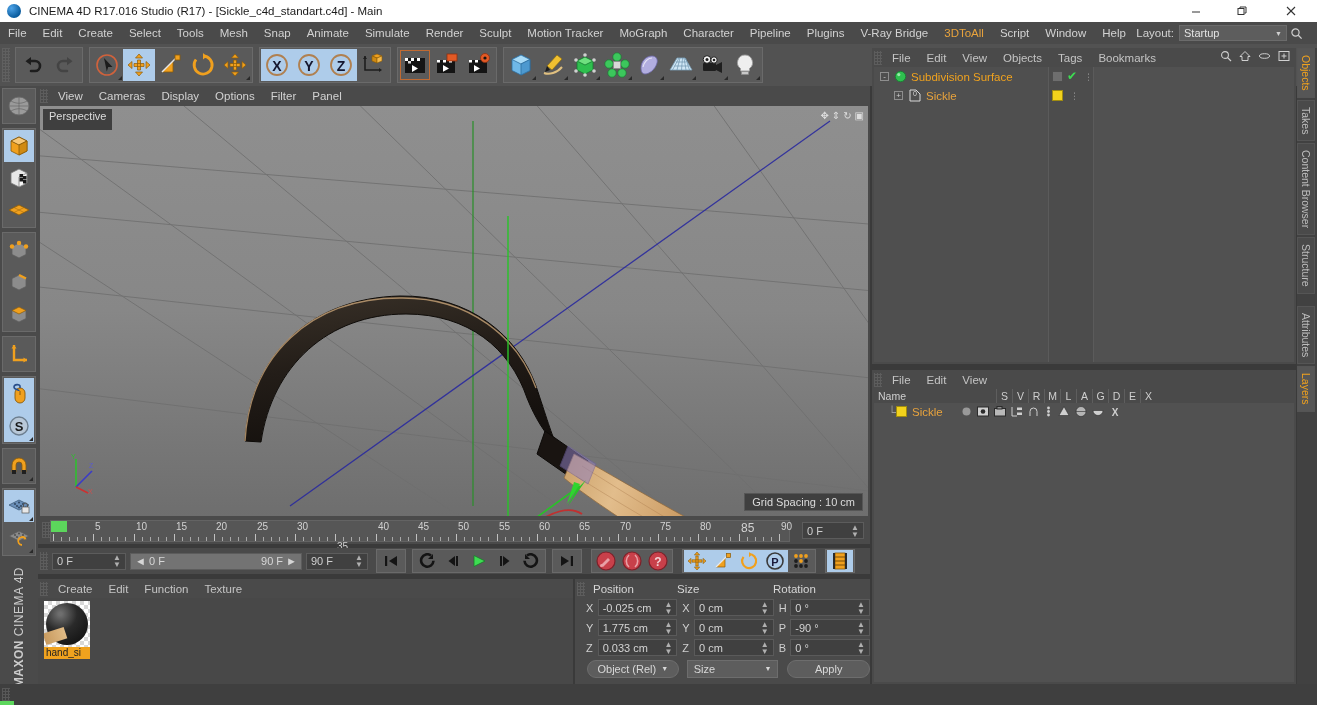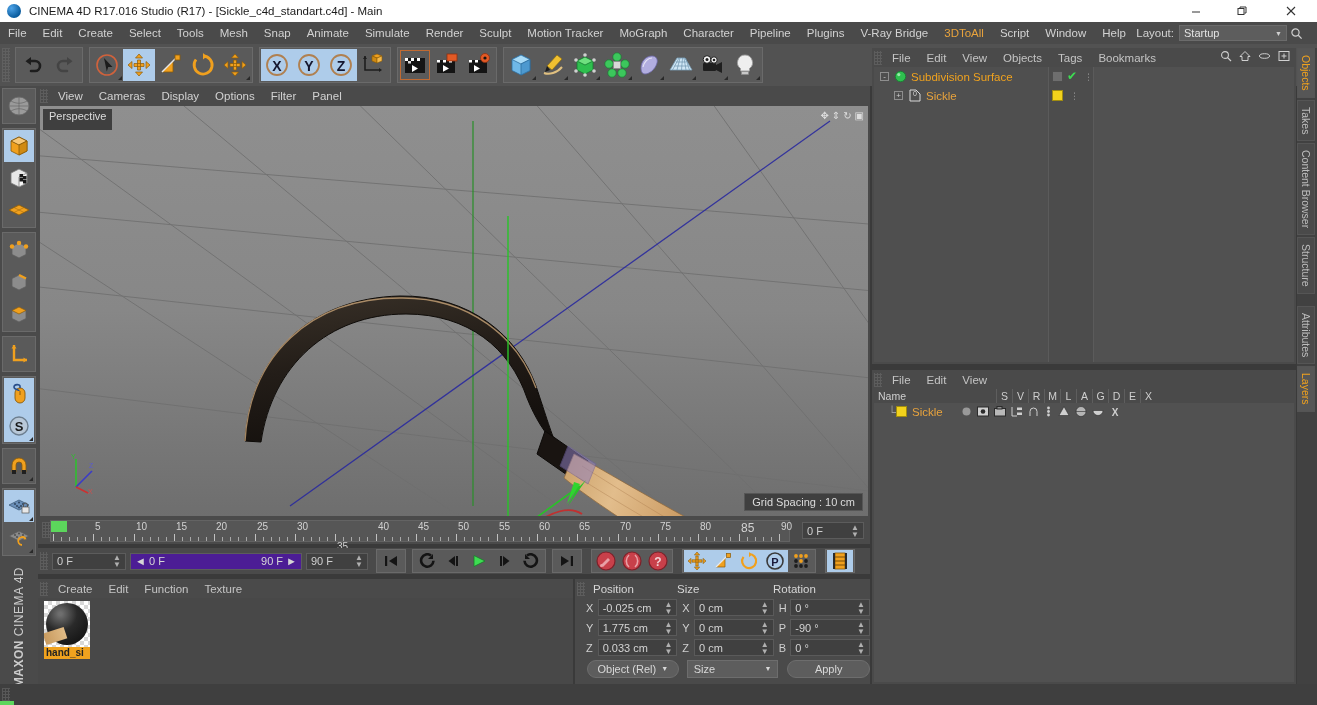--- a/index.html
+++ b/index.html
@@ -89,40 +89,40 @@
   .tl-green { position:absolute; left:0; top:0; width:16px; height:11px; background:#5cd65c; }
   .tl-endfield { position:absolute; right:6px; top:4px; width:62px; height:17px; background:#404040;
     border:1px solid #5c5c5c; color:#cfcfcf; font-size:11px; padding:1px 4px; display:flex; align-items:center;}
 
   
   .transport { position:absolute; top:548px; left:38px; width:832px; height:26px; background:#4a4a4a;
      display:flex; align-items:center; }
   .numfield { height:17px; background:#404040; border:1px solid #5c5c5c; color:#cfcfcf;
      font-size:11px; display:flex; align-items:center; padding:0 4px; position:relative;}
   .spin { margin-left:auto; color:#b0b0b0; font-size:8px; line-height:7px; text-align:center;}
-  .rangebar { height:17px; background:#4c1d95; border:1px solid #5c5c5c; display:flex;
+  .rangebar { height:17px; background:#737373; border:1px solid #5c5c5c; display:flex;
      align-items:center; justify-content:space-between; color:#d6d6d6; font-size:11px; padding:0 4px;}
   .tgrp { display:flex; align-items:center; background:#5a5a5a; border:1px solid #6a6a6a; padding:1px; height:24px; margin:0 3px;}
   .tgrp .tb2 { width:26px; height:22px; display:flex; align-items:center; justify-content:center;}
   .tgrp .tb2.sel { background:#aeccea; }
 
   
   .matmgr{ position:absolute; top:579px; left:38px; width:535px; height:105px; background:#4a4a4a;}
   .panel-menu { height:19px; display:flex; align-items:center; }
   .panel-menu .mi{ padding:0 8px; color:#c4c4c4; font-size:11.5px;}
   .mat-area { position:absolute; top:19px; left:0; width:535px; height:86px; background:#484848;}
   .mat-chip { position:absolute; left:6px; top:3px; width:46px; height:57px; }
   .mat-sphere { width:46px; height:46px; background:
       repeating-conic-gradient(#d8d8d8 0 25%, #fff 0 50%) 0 0/8px 8px; position:relative; overflow:hidden;}
   .mat-ball { position:absolute; left:2px; top:2px; width:42px; height:42px; border-radius:50%;
       background: radial-gradient(circle at 34% 26%, #6e6e6e 0 4%, #2a2a2a 40%, #0b0b0b 100%); }
   .mat-wood { position:absolute; left:0; bottom:5px; width:22px; height:12px;
       background:linear-gradient(90deg,#c89a5e,#e0bb86); transform:rotate(-18deg);}
   .mat-name { width:46px; background:#f0a21e; color:#222; font-size:10px; text-align:left;
-      padding:0 2px; height:12px; line-height:12px; overflow:hidden; white-space:nowrap;font-weight:bold;}
+      padding:0 2px; height:12px; line-height:12px; overflow:hidden; white-space:nowrap;}
 
   
   .coords{ position:absolute; top:579px; left:575px; width:295px; height:105px; background:#4a4a4a;}
   .co-head{ display:flex; align-items:center; height:19px; }
   .co-head .h { color:#d6d6d6; font-size:11.5px; }
   .co-row{ display:flex; align-items:center; height:19px; margin-bottom:1px; padding-left:2px;}
   .co-lab{ width:12px; color:#cfcfcf; font-size:11px; text-align:left;}
   .co-in{ height:17px; background:#404040; border:1px solid #5a5a5a; color:#d4d4d4; font-size:11px;
       display:flex; align-items:center; padding:0 4px; }
   .co-btn{ height:18px; background:#5d5d5d; border:1px solid #6d6d6d; color:#d8d8d8; font-size:11px;

